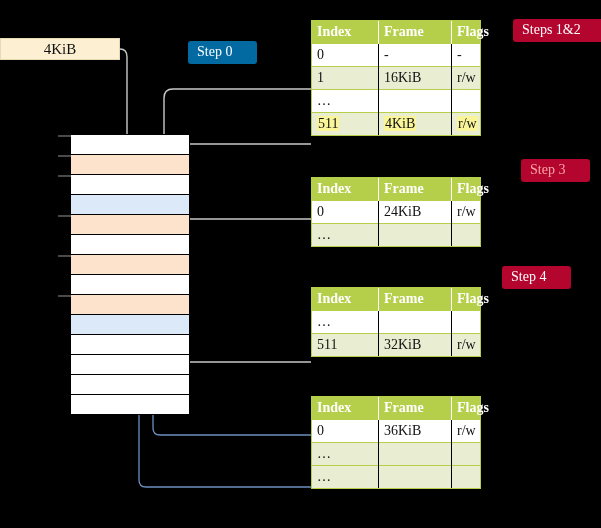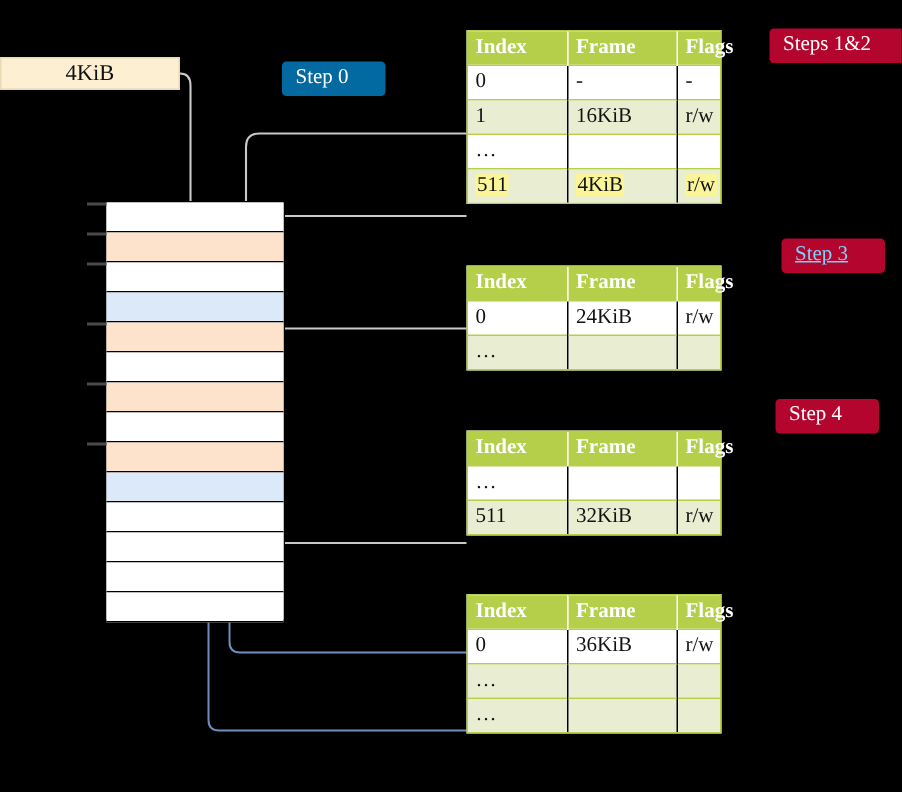--- a/index.html
+++ b/index.html
@@ -141,22 +141,22 @@
       <path d="M311,435 L160,435 Q153,435 153,428 L153,333" marker-end="url(#ah-blue-up)"></path>
 
       <path d="M311,487 L146,487 Q139,487 139,480 L139,213" marker-end="url(#ah-blue-up)"></path>
     </g>
   </svg>
 
   <div class="src-box" id="src-box" style="left:0px;top:38px;width:120px;height:22px;">4KiB</div>
 
   <div class="badge" style="left: 188px; top: 41px; background: #0369a1; color: rgb(255, 255, 255);">Step 0</div>
   <div class="badge" style="left: 513px; top: 19px; background: rgb(179, 5, 46); color: rgb(255, 255, 255);">Steps 1&amp;2</div>
-  <div class="badge" style="left: 521px; top: 159px; background: rgb(179, 5, 46); color: #7dd3fc; text-decoration: underline;">Step 3</div>
-  <div class="badge" style="left: 517px; top: 266px; background: rgb(179, 5, 46); color: rgb(255, 255, 255);">Step 4</div>
+  <div class="badge" style="left: 521px; top: 159px; background: rgb(179, 5, 46); color: #fca5a5;">Step 3</div>
+  <div class="badge" style="left: 502px; top: 266px; background: rgb(179, 5, 46); color: rgb(255, 255, 255);">Step 4</div>
 
   <div id="memcol" style="left: 70px; top: 134px; width: 120px; height: 280px;">
       <div class="mem-row" style="height: 20px;"></div>
       <div class="mem-row orange" style="height: 20px;"></div>
       <div class="mem-row" style="height: 20px;"></div>
       <div class="mem-row blue" style="height: 20px;"></div>
       <div class="mem-row orange" style="height: 20px;"></div>
       <div class="mem-row" style="height: 20px;"></div>
       <div class="mem-row orange" style="height: 20px;"></div>
       <div class="mem-row" style="height: 20px;"></div>

